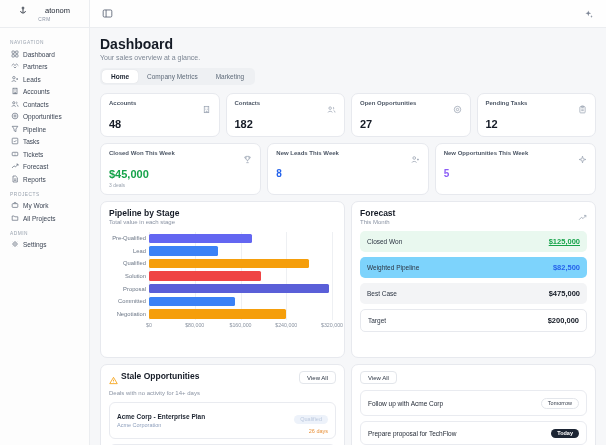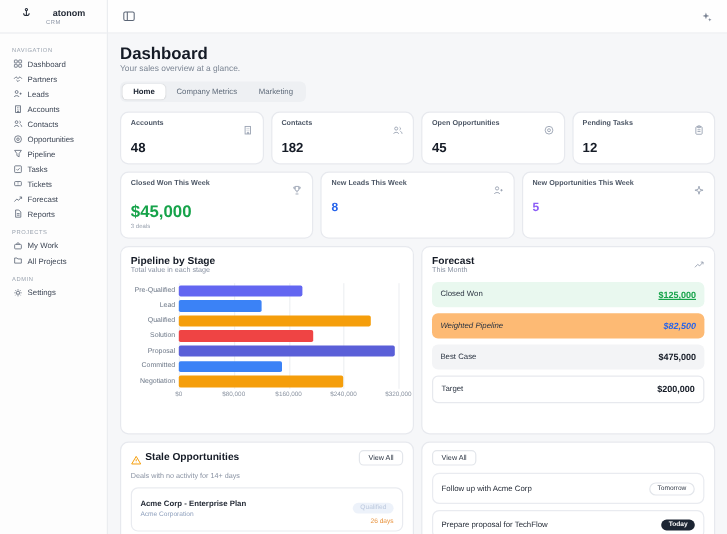--- a/index.html
+++ b/index.html
@@ -5,21 +5,21 @@
   * { margin:0; padding:0; box-sizing:border-box; }
   html,body { width:606px; height:445px; overflow:hidden; background:#f6f7f9;
     font-family:"Liberation Sans", sans-serif; color:#1b2330; }
   .page { display:flex; width:606px; height:445px; }
 
   
   .sidebar { width:90px; background:#fdfdfd; border-right:1px solid #ebedf0; flex-shrink:0;
     display:flex; flex-direction:column; }
   .side-logo { height:28px; border-bottom:1px solid #ebedf0; display:flex; flex-direction:column;
     align-items:center; justify-content:center; }
-  .logo-line { display:flex; align-items:center; gap:18px; font-size:7.5px; font-weight:bold; color:#232a36; }
+  .logo-line { display:flex; align-items:center; gap:18px; font-size:7.5px; font-weight:normal; color:#232a36; }
   .logo-sub { font-size:4.8px; color:#8a93a3; letter-spacing:.5px; margin-top:1px; }
   .side-nav { padding:6px 8px; }
   .nav-section { font-size:4.8px; letter-spacing:.5px; color:#9aa3af; text-transform:uppercase; margin:6px 0 3px 2px; }
   .nav-item { display:flex; align-items:center; gap:4px; height:12.5px; padding:0 3px; border-radius:4px;
     font-size:6.5px; color:#3c4554; cursor:pointer; }
   .nav-item svg { flex-shrink:0; }
 
   
   .main { flex:1; display:flex; flex-direction:column; min-width:0; }
   .topbar { height:28px; background:#fefefe; border-bottom:1px solid #ebedf0; display:flex;
@@ -59,21 +59,21 @@
   .chart-ticks { position:relative; height:8px; margin-left:40px; margin-right:4px; }
   .chart-tick { position:absolute; top:2px; font-size:5.3px; color:#8a93a1; transform:translateX(-50%); white-space:nowrap; }
 
   
   .forecast-head { display:flex; justify-content:space-between; align-items:flex-start; }
   .f-row { display:flex; justify-content:space-between; align-items:center; border-radius:5px;
     padding:6px 7px; margin-top:5px; }
   .f-label { font-size:6.5px; color:#2b3442; }
   .f-value { font-size:7.5px; font-weight:bold; }
   .f-green { background:#e9f8ef; } .f-green .f-value { color:#16a34a;text-decoration:underline; }
-  .f-blue { background:#fdba74;font-style:italic; } .f-blue .f-value { color:#2563eb; }
+  .f-blue { background:#7dd3fc; } .f-blue .f-value { color:#2563eb; }
   .f-gray { background:#f3f4f6; } .f-gray .f-value { color:#151b26; }
   .f-outline { background:#fff; border:1px solid #e7e9ee; } .f-outline .f-value { color:#151b26;text-align:center; }
 
   
   .list-card { min-height:132px; }
   .list-head { display:flex; justify-content:space-between; align-items:flex-start; }
   .title-with-icon { display:flex; gap:3px; }
   .view-all { font-size:6px; color:#2b3442; border:1px solid #e3e6eb; border-radius:4px;
     padding:2.5px 7px; background:#fff; cursor:pointer; white-space:nowrap; }
   .list-items { margin-top:6px; }
@@ -265,21 +265,21 @@
           <div class="stat-value">182</div>
         </div>
         <div class="card">
           <div class="stat-head">
             <span class="stat-label">Open Opportunities</span>
             <span><svg width="9" height="9" viewBox="0 0 12 12" fill="none" stroke="#9aa3b2" stroke-width="1">
                   <circle cx="6" cy="6" r="4.3"></circle>
                   <circle cx="6" cy="6" r="1.6"></circle>
                 </svg></span>
           </div>
-          <div class="stat-value">45</div>
+          <div class="stat-value">27</div>
         </div>
         <div class="card">
           <div class="stat-head">
             <span class="stat-label">Pending Tasks</span>
             <span><svg width="9" height="9" viewBox="0 0 12 12" fill="none" stroke="#9aa3b2" stroke-width="1">
                   <rect x="2.5" y="2.2" width="7" height="8.3" rx="1"></rect>
                   <rect x="4.3" y="1.2" width="3.4" height="2" rx=".6"></rect>
                   <path d="M4.3 5.5H7.7M4.3 7.5H7.7"></path>
                 </svg></span>
           </div>
@@ -289,21 +289,21 @@
 
       
       <div class="grid3">
         <div class="card">
           <div class="stat-head">
             <span class="stat-label">Closed Won This Week</span>
             <span><svg width="9" height="9" viewBox="0 0 12 12" fill="none" stroke="#9aa3b2" stroke-width="1">
                   <path d="M4 1.8H8V5A2 2 0 0 1 4 5ZM4 2.6H2.4A1.6 1.6 0 0 0 4 4.6M8 2.6H9.6A1.6 1.6 0 0 1 8 4.6M6 7V8.6M4.4 10.2H7.6"></path>
                 </svg></span>
           </div>
-          <div class="stat-value" style="color:#16a34a; font-size:14px;">$45,000</div>
+          <div class="stat-value" style="color:#16a34a; font-size:11px;">$45,000</div>
           <div class="stat-sub">3 deals</div>
         </div>
         <div class="card">
           <div class="stat-head">
             <span class="stat-label">New Leads This Week</span>
             <span><svg width="9" height="9" viewBox="0 0 12 12" fill="none" stroke="#9aa3b2" stroke-width="1">
                   <circle cx="4.3" cy="4" r="1.8"></circle>
                   <path d="M1.3 10.2C1.3 8 7.3 8 7.3 10.2M9.2 4.8V7.3M8 6.05H10.5"></path>
                 </svg></span>
           </div>

